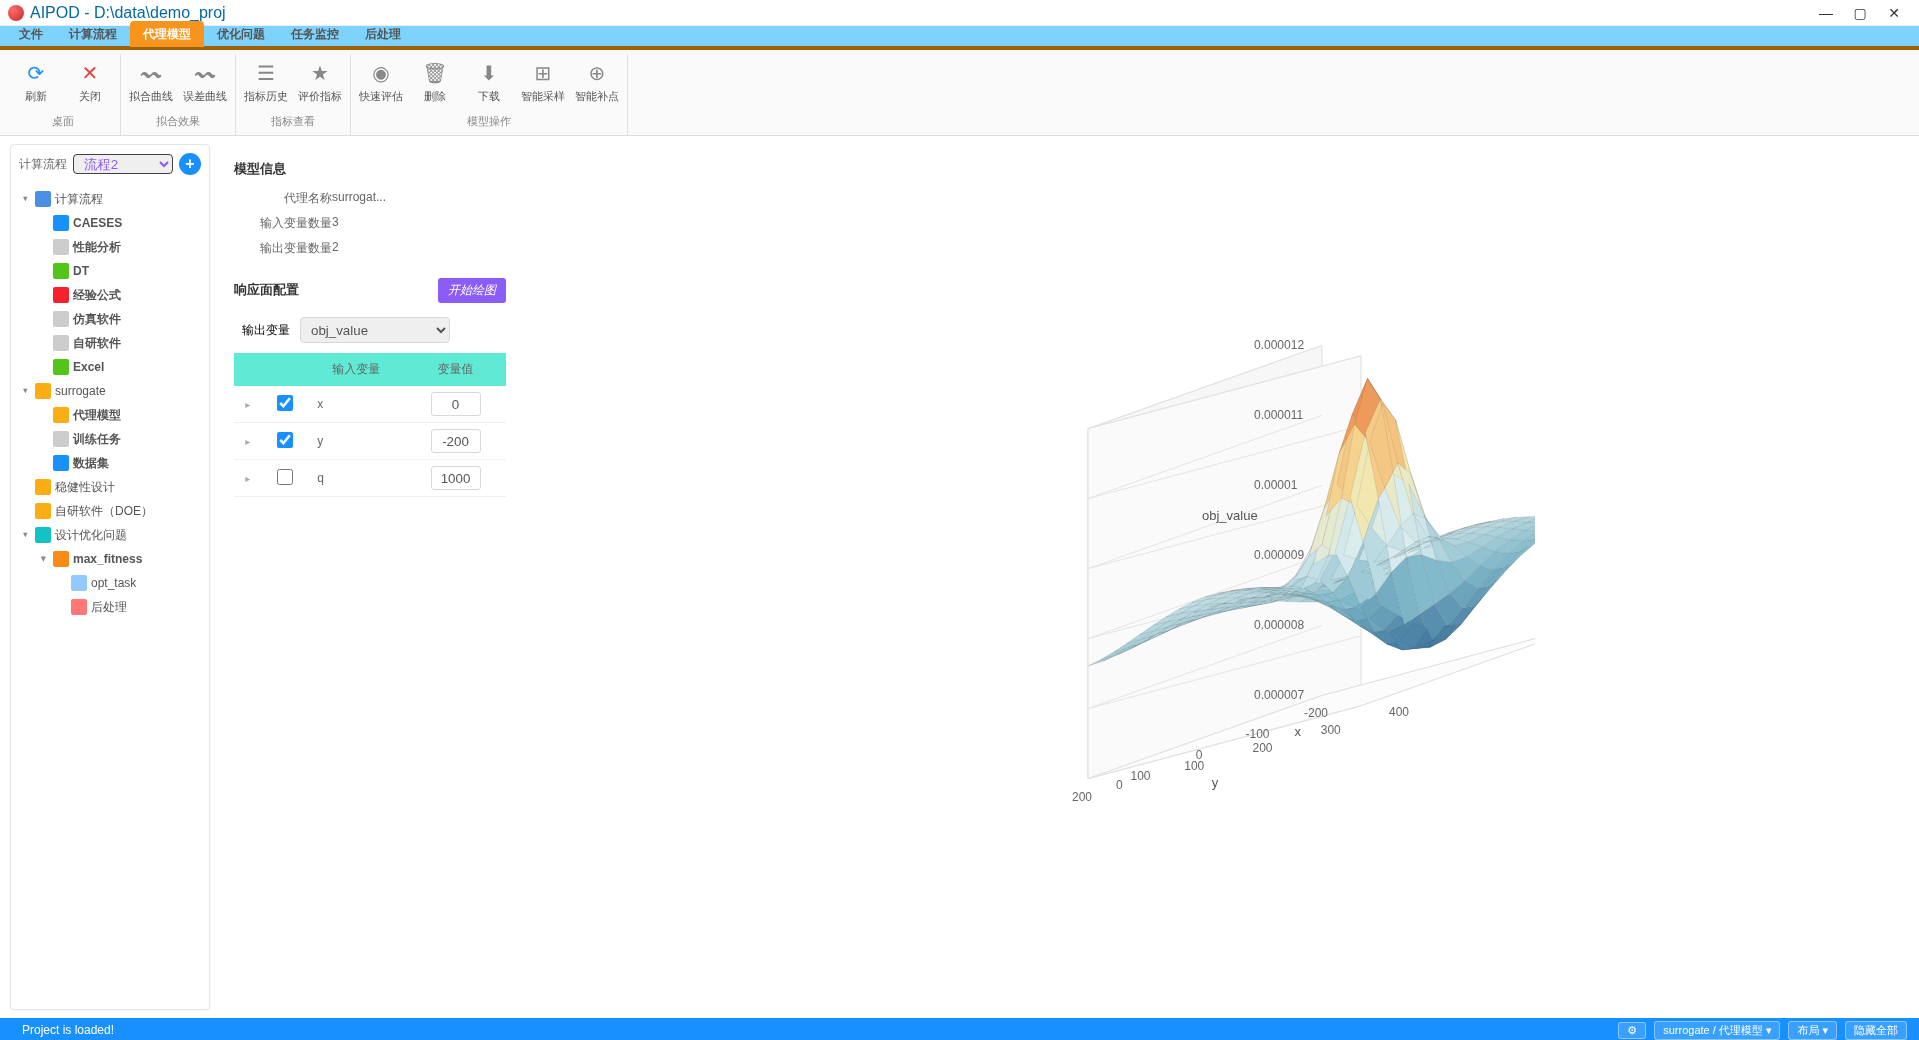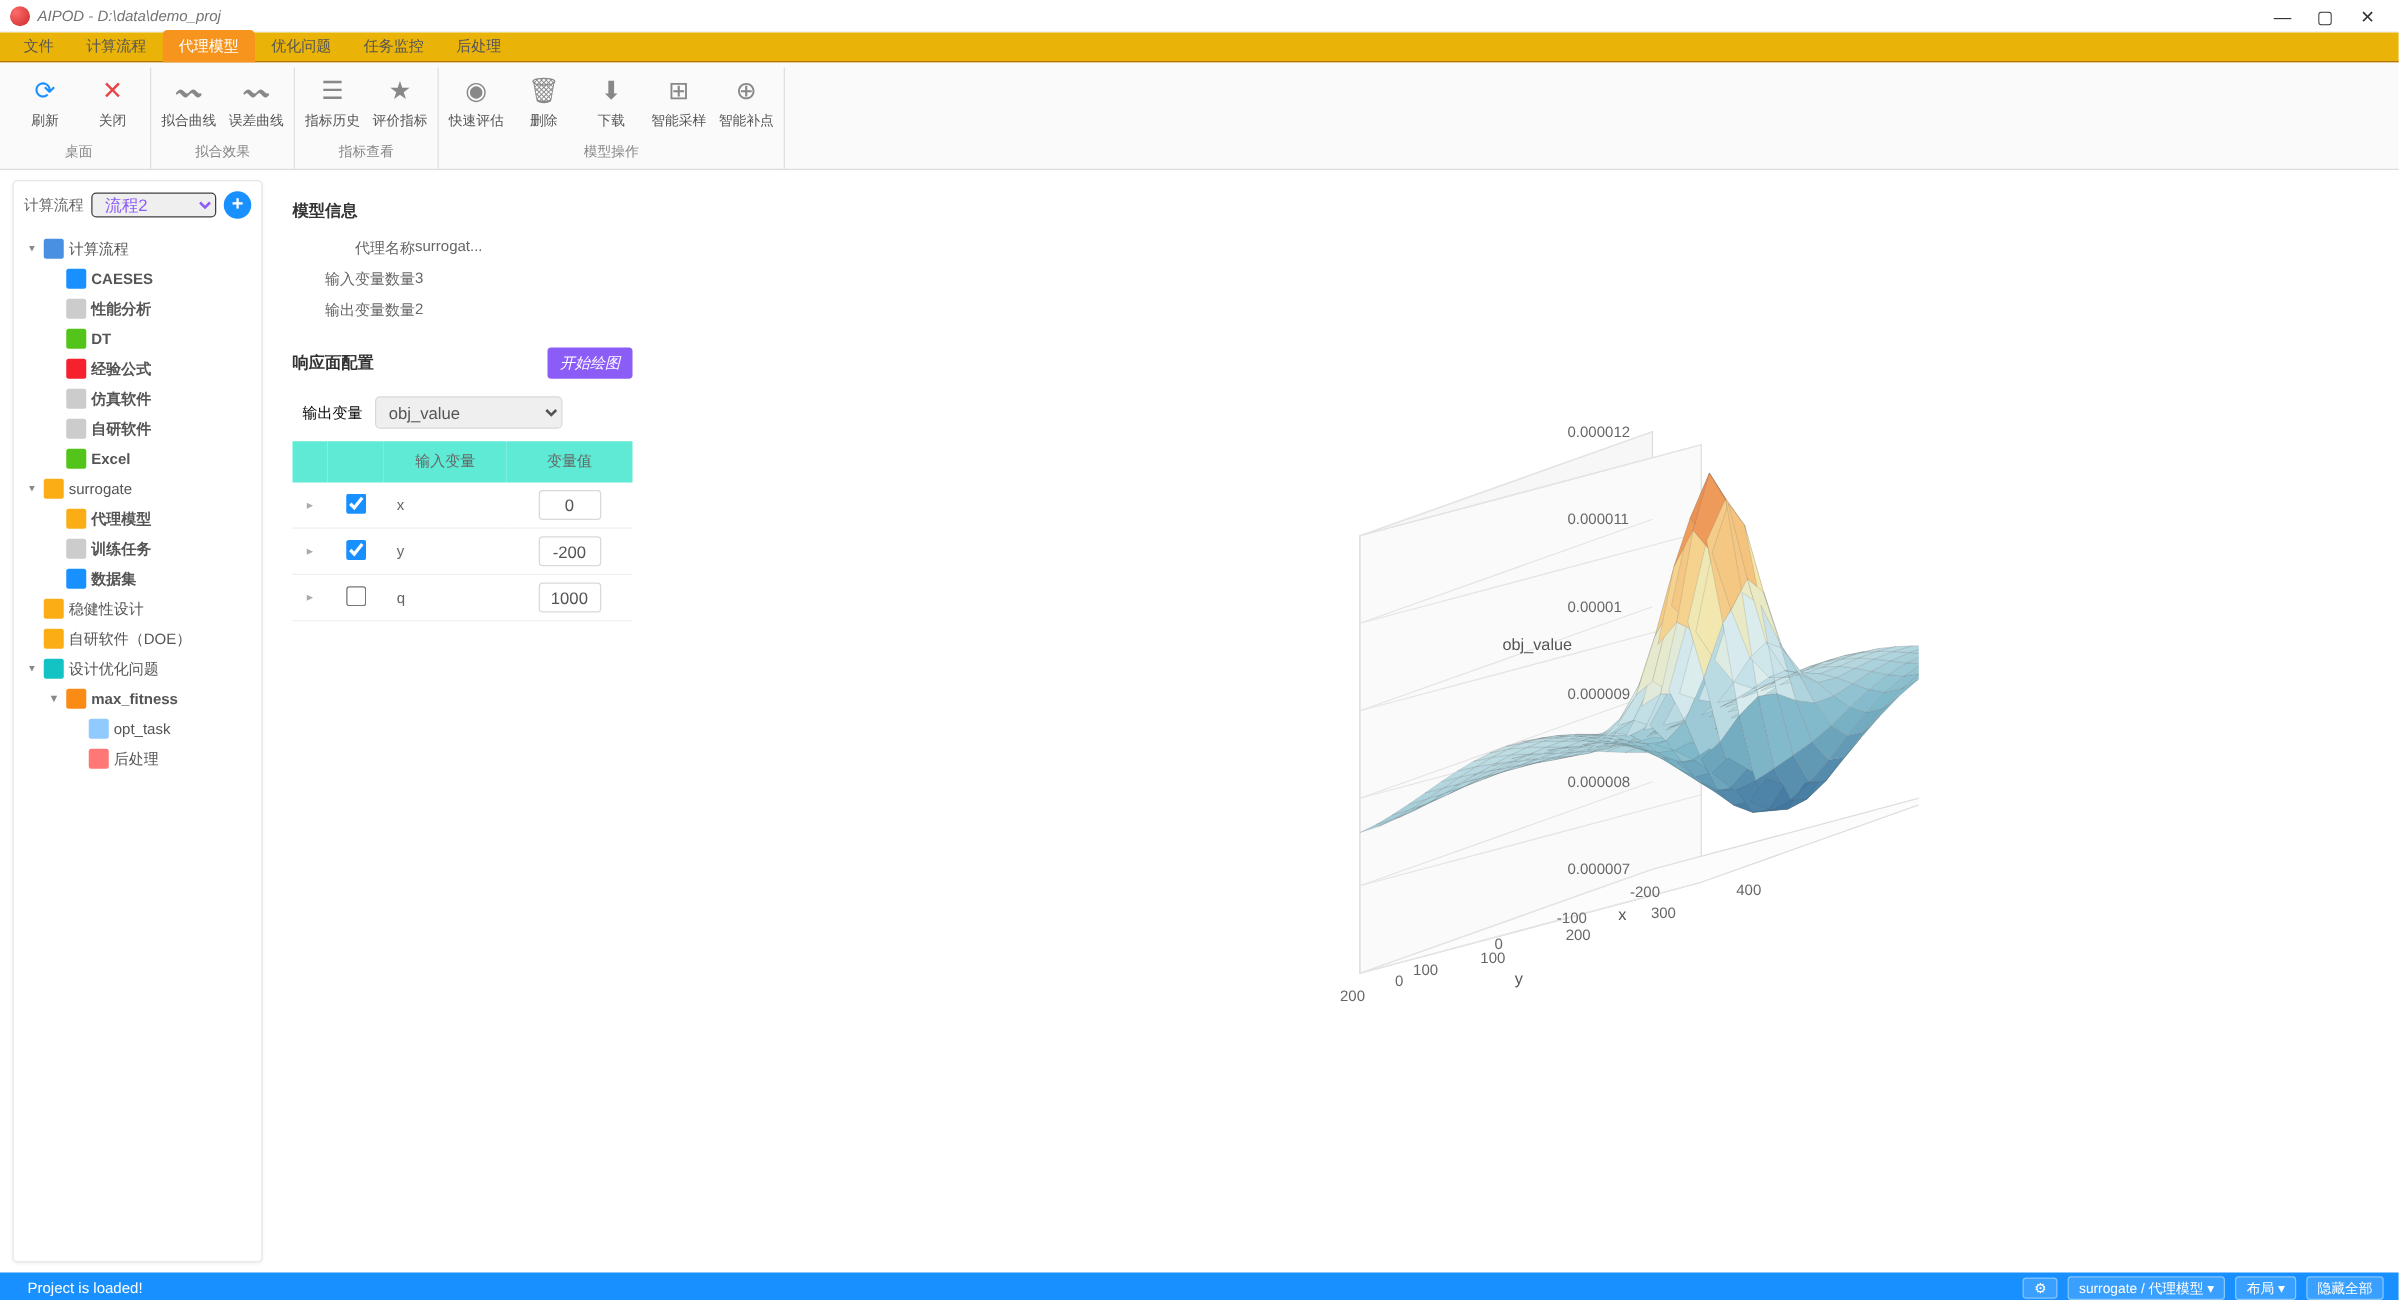--- a/index.html
+++ b/index.html
@@ -1,22 +1,22 @@
 <!DOCTYPE html>
 <html><head>
 <meta charset="utf-8">
 <style>
 * { box-sizing: border-box; margin: 0; padding: 0; }
 body { font-family: "Microsoft YaHei", Arial, sans-serif; font-size: 12px; background: #fff; overflow: hidden; }
 .titlebar { height: 26px; display: flex; align-items: center; padding: 0 8px; background: #fff; border-bottom: 1px solid #eee; }
 .titlebar .app-icon { width: 16px; height: 16px; border-radius: 50%; background: radial-gradient(circle at 30% 30%, #ff6b6b, #c92a2a); margin-right: 6px; }
-.titlebar .title-text { flex: 1; font-size: 12px; color: #737373; font-style: italic; }
+.titlebar .title-text { flex: 1; font-size: 16px; color: #0369a1; }
 .titlebar .win-btn { width: 34px; height: 22px; display: flex; align-items: center; justify-content: center; color: #333; cursor: pointer; font-size: 14px; }
 
-.tabs { height: 24px; display: flex; align-items: flex-end; padding-left: 6px; background: #eab308; border-bottom: 1px solid #a16207; gap: 0; }
+.tabs { height: 24px; display: flex; align-items: flex-end; padding-left: 6px; background: #7dd3fc; border-bottom: 4px solid #a16207; gap: 0; font-weight: bold; }
 .tab { padding: 4px 12px; font-size: 12px; color: #555; cursor: pointer; border: 1px solid transparent; border-bottom: none; position: relative; top: 1px; }
 .tab.active { background: #f7941d; color: #fff; border-radius: 4px 4px 0 0; }
 
 .ribbon { display: flex; background: #fafafa; border-bottom: 1px solid #ddd; padding: 4px 6px 0 6px; }
 .ribbon-group { display: flex; flex-direction: column; align-items: center; border-right: 1px solid #e0e0e0; padding: 0 4px; }
 .ribbon-row { display: flex; gap: 2px; }
 .ribbon-btn { width: 52px; height: 56px; display: flex; flex-direction: column; align-items: center; justify-content: center; gap: 4px; border: 1px solid transparent; border-radius: 3px; cursor: pointer; padding: 2px; }
 .ribbon-btn .ricon { width: 24px; height: 24px; display: flex; align-items: center; justify-content: center; }
 .ribbon-btn .rlabel { font-size: 11px; color: #555; white-space: nowrap; }
 .ribbon-group-label { font-size: 11px; color: #888; text-align: center; padding: 4px 0 6px; }

